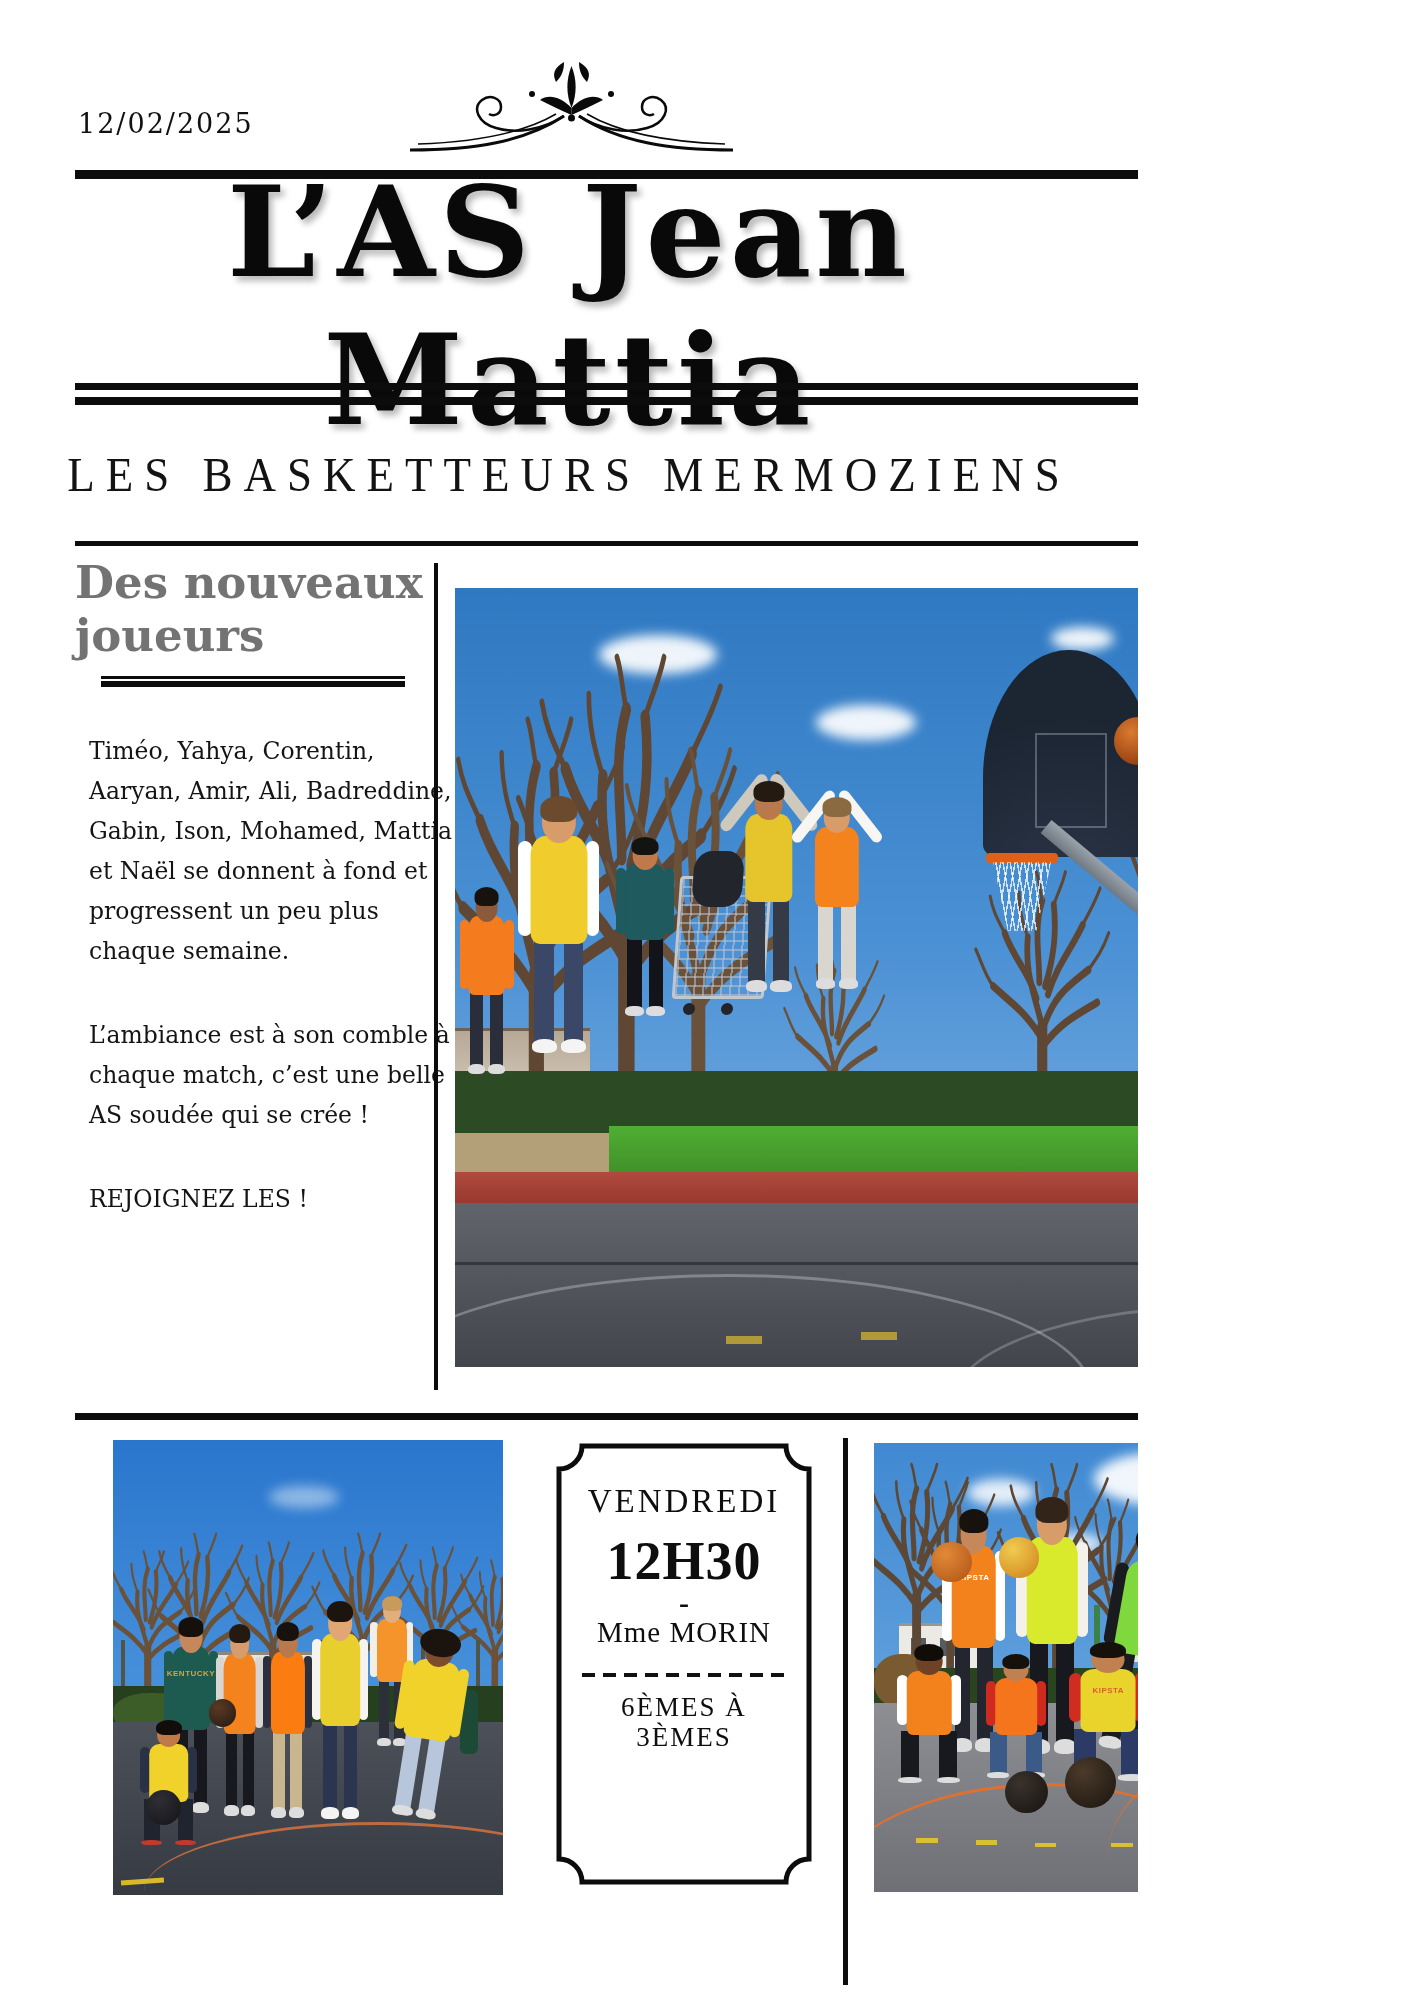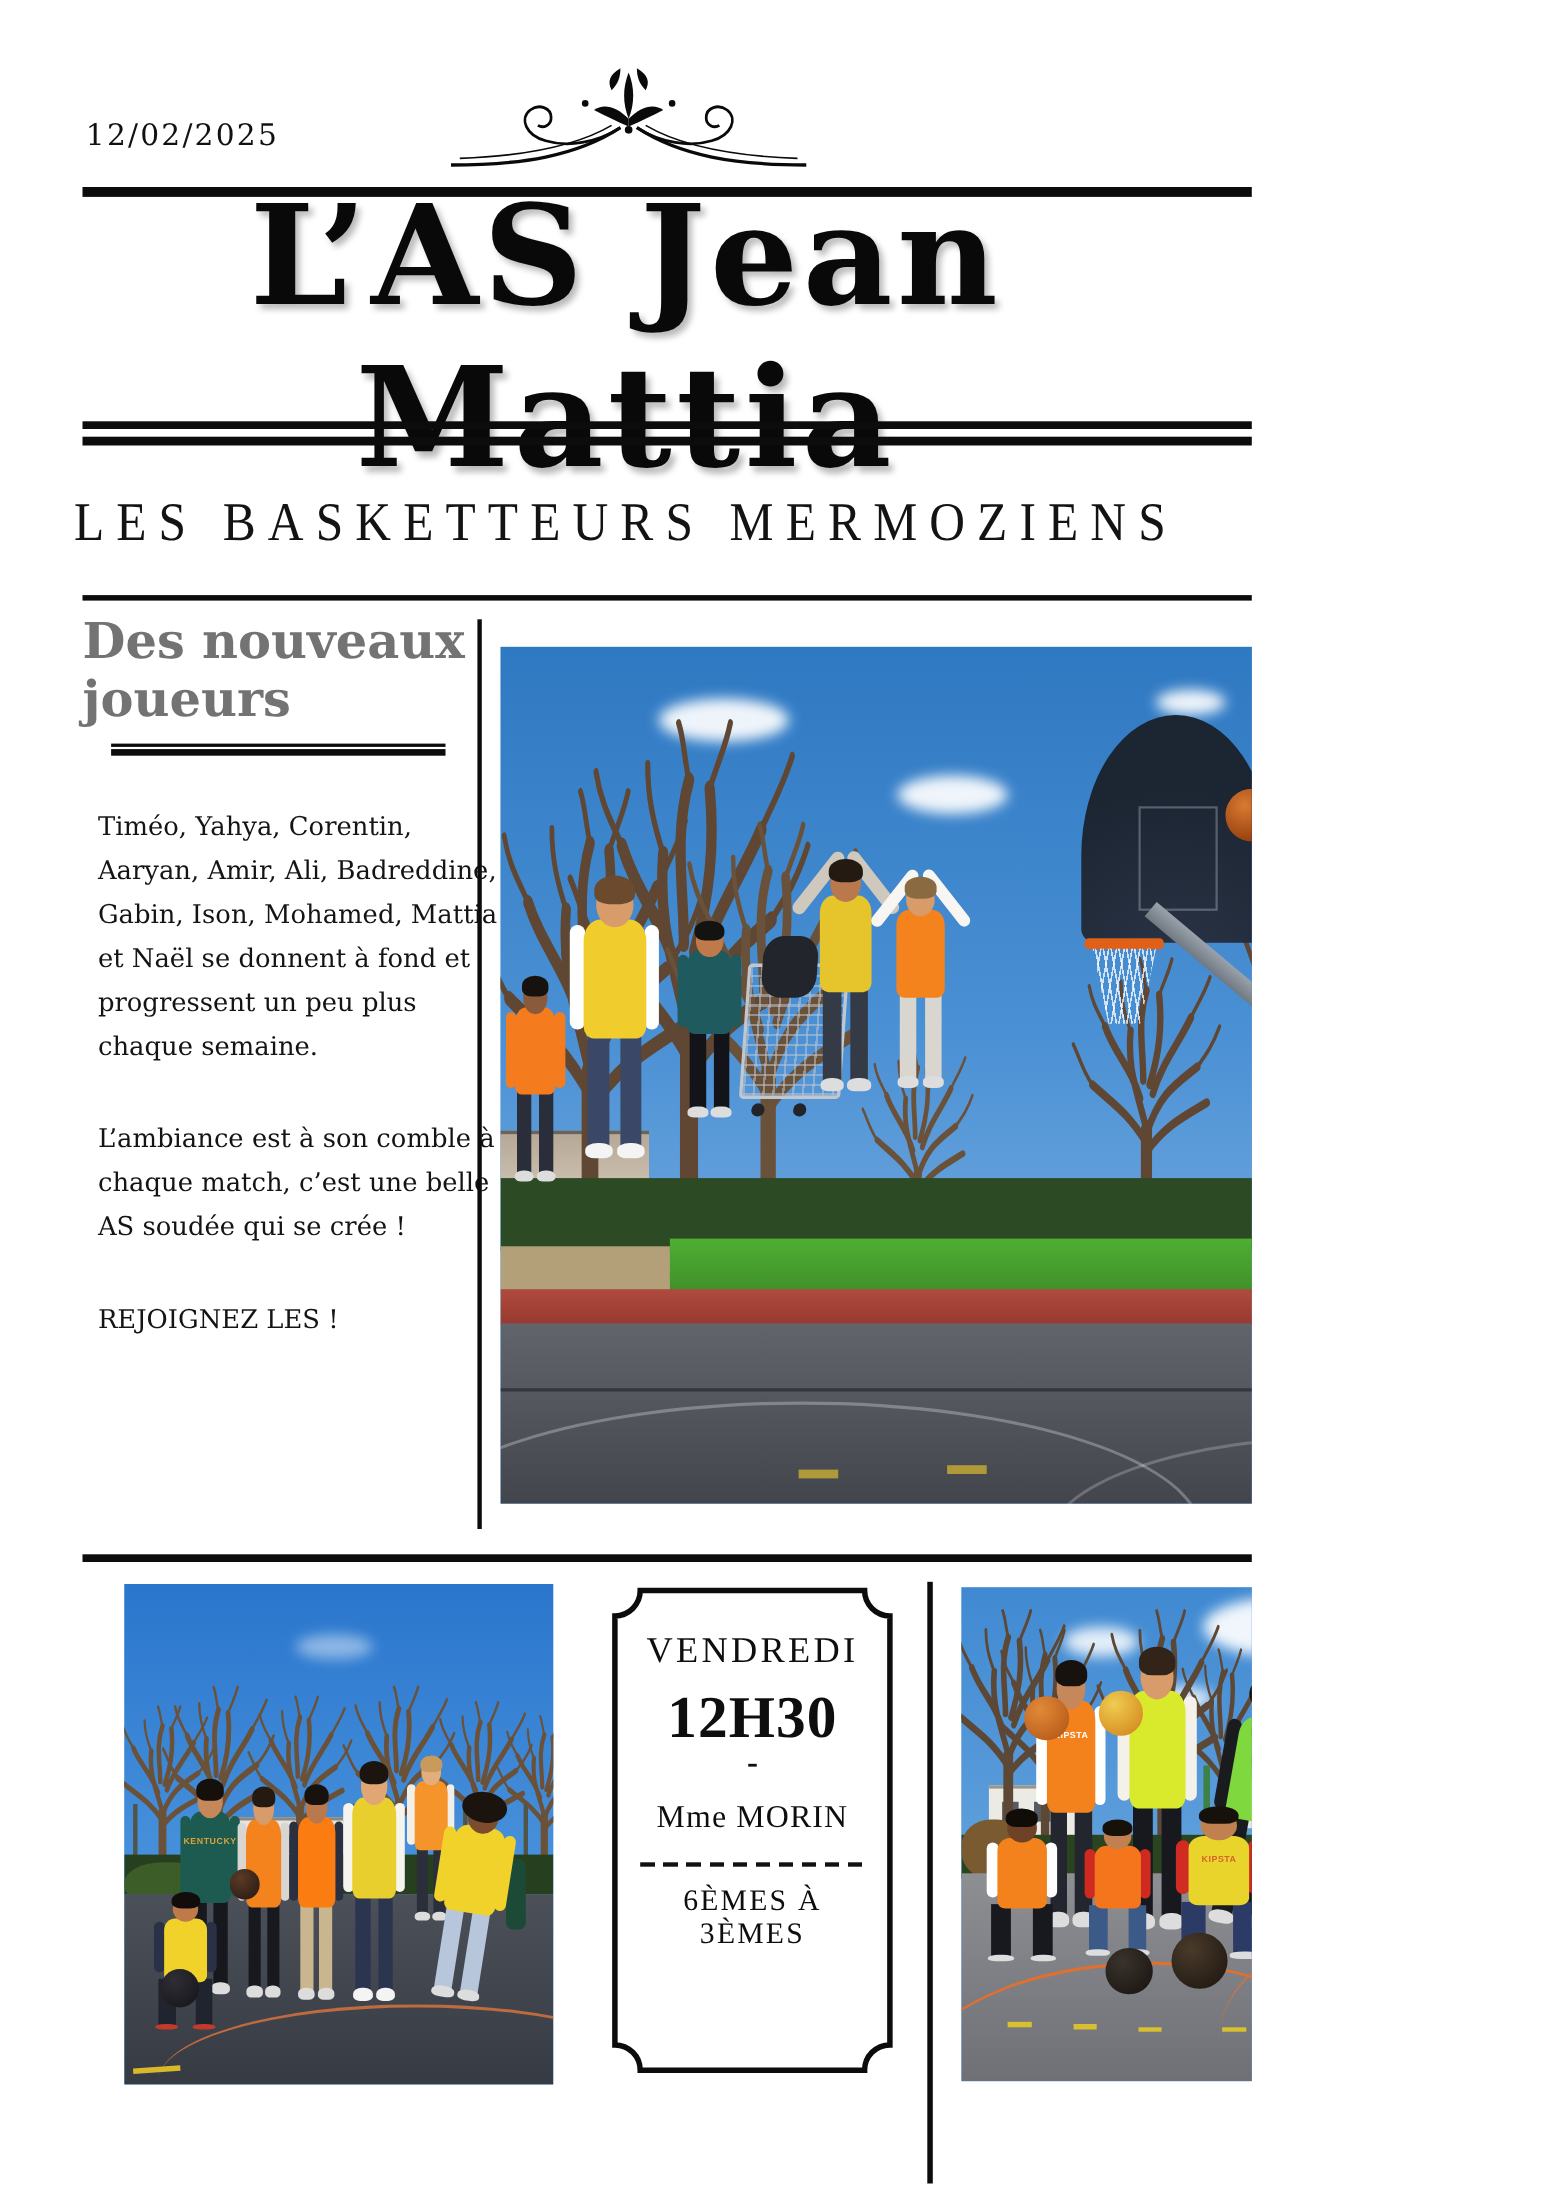--- a/index.html
+++ b/index.html
@@ -103,21 +103,21 @@
   .kid.crouch .jersey{top:34%}
 
   
   .card{position:absolute;left:552px;top:1439px;width:264px;height:450px;text-align:center;
         font-family:"Liberation Serif",serif;color:#0e0e0e}
   .card .frame{position:absolute;inset:0;width:100%;height:100%}
   .card .day{margin-top:44px;font-size:33px;letter-spacing:3px}
   .card .time{font-size:54px;font-weight:700;letter-spacing:1px;margin-top:14px;line-height:1}
   .card .sep{font-size:30px;font-weight:700;margin-top:4px;line-height:22px}
   .card .time.t2{margin-top:8px}
-  .card .teacher{font-size:29px;margin-top:22px;letter-spacing:1px}
+  .card .teacher{font-size:29px;margin-top:2px;letter-spacing:1px}
   .card .dash{margin:24px auto 16px;width:204px;height:4px;
               background:repeating-linear-gradient(90deg,#111 0 13px,transparent 13px 21px)}
   .card .levels{font-size:27px;letter-spacing:2px;line-height:1.1}
 </style>
 </head>
 <body>
 
 <svg width="0" height="0" style="position:absolute">
   <defs>
     <g id="btree" fill="none" stroke="currentColor" stroke-linecap="round">

